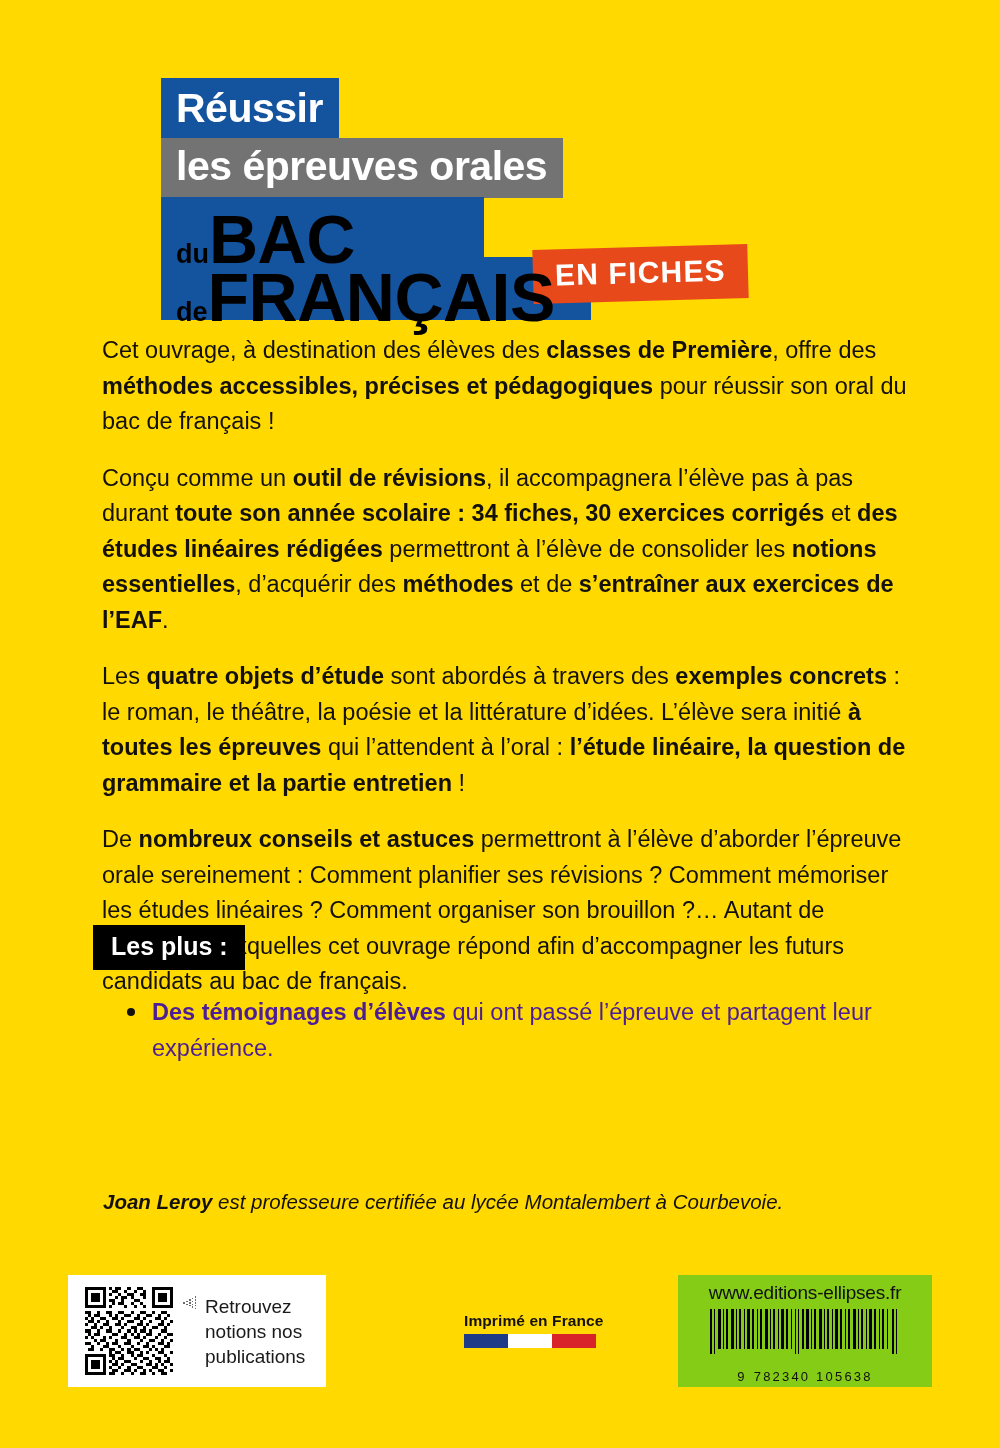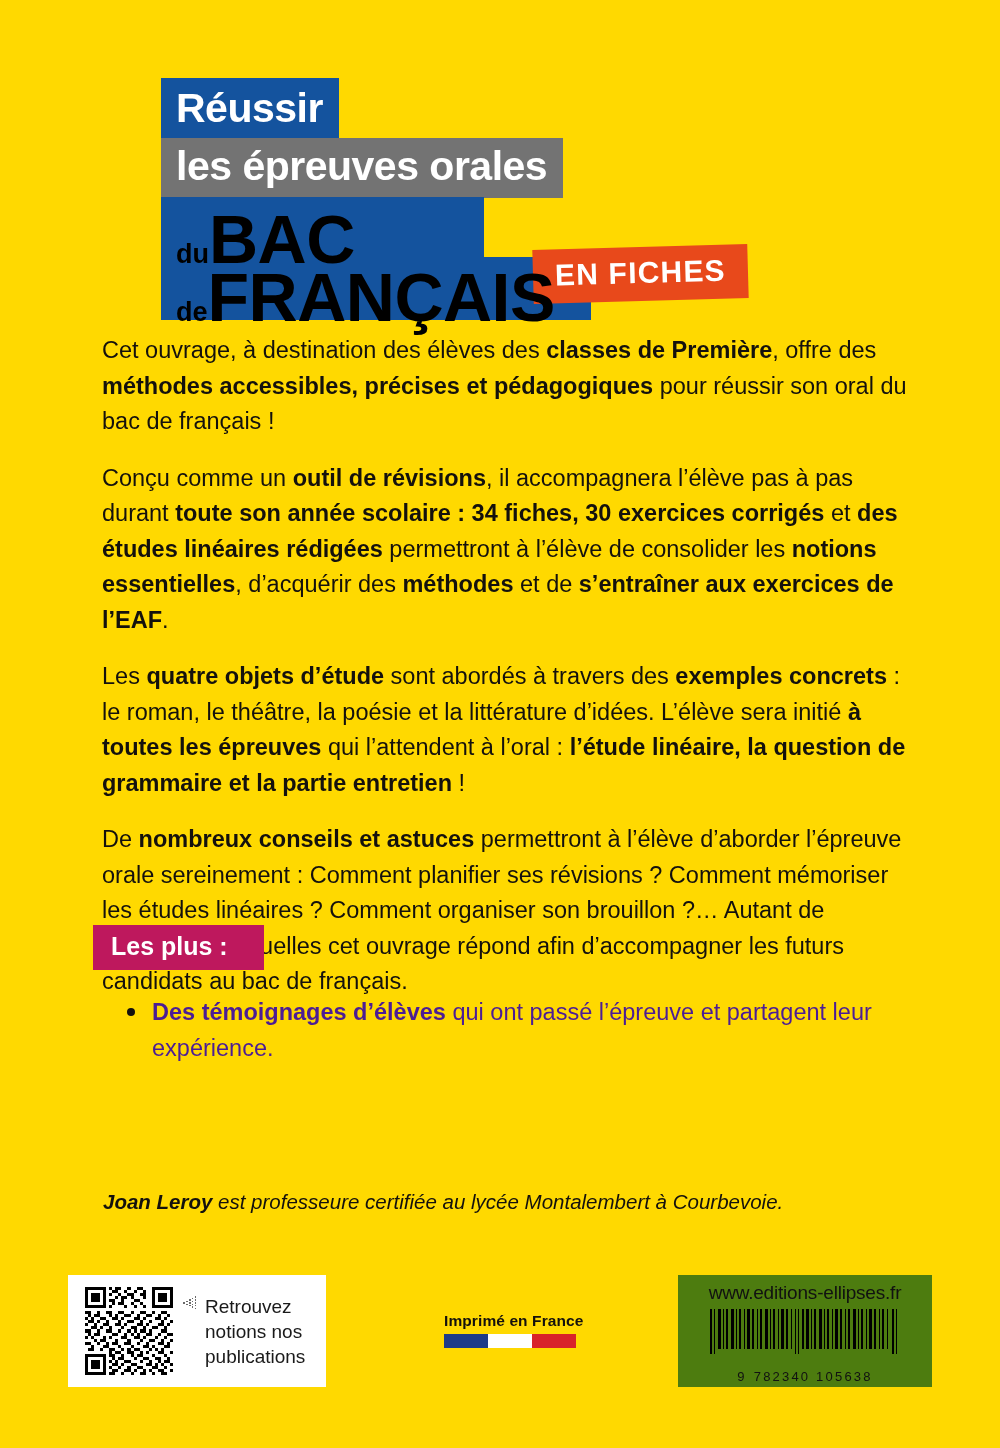--- a/index.html
+++ b/index.html
@@ -116,25 +116,25 @@
   .body-copy p {
     margin: 0 0 21px 0;
   }
   .body-copy b { font-weight: bold; }
 
   
   .lesplus-badge {
     position: absolute;
     left: 93px;
     top: 925px;
-    background: #be185d;
+    background: #000000;
     color: #ffffff;
     font-size: 25px;
     font-weight: bold;
-    padding: 7px 36px 9px 18px;
+    padding: 7px 17px 9px 18px;
   }
   .bullets {
     position: absolute;
     left: 127px;
     top: 995px;
     width: 780px;
     color: #4c1d95;
     font-size: 23.5px;
     line-height: 35.5px;
   }
@@ -192,21 +192,21 @@
     margin-top: 20px;
   }
   .qr-text {
     font-size: 19px;
     line-height: 25px;
     color: #1a1a1a;
   }
 
   .france-block {
     position: absolute;
-    left: 444px;
+    left: 464px;
     top: 1312px;
     text-align: center;
   }
   .france-label {
     font-size: 15.5px;
     font-weight: bold;
     color: #14110D;
     letter-spacing: 0.1px;
   }
   .france-flag {
@@ -220,21 +220,21 @@
   .ff-blue { background: #1E3B88; }
   .ff-white { background: #ffffff; }
   .ff-red { background: #D8232A; }
 
   .barcode-box {
     position: absolute;
     left: 678px;
     top: 1275px;
     width: 254px;
     height: 112px;
-    background: #4d7c0f;
+    background: #84cc16;
     box-sizing: border-box;
     padding-top: 7px;
     text-align: center;
   }
   .barcode-url {
     font-size: 19px;
     color: #111;
     letter-spacing: -0.2px;
   }
   .barcode-bars {

